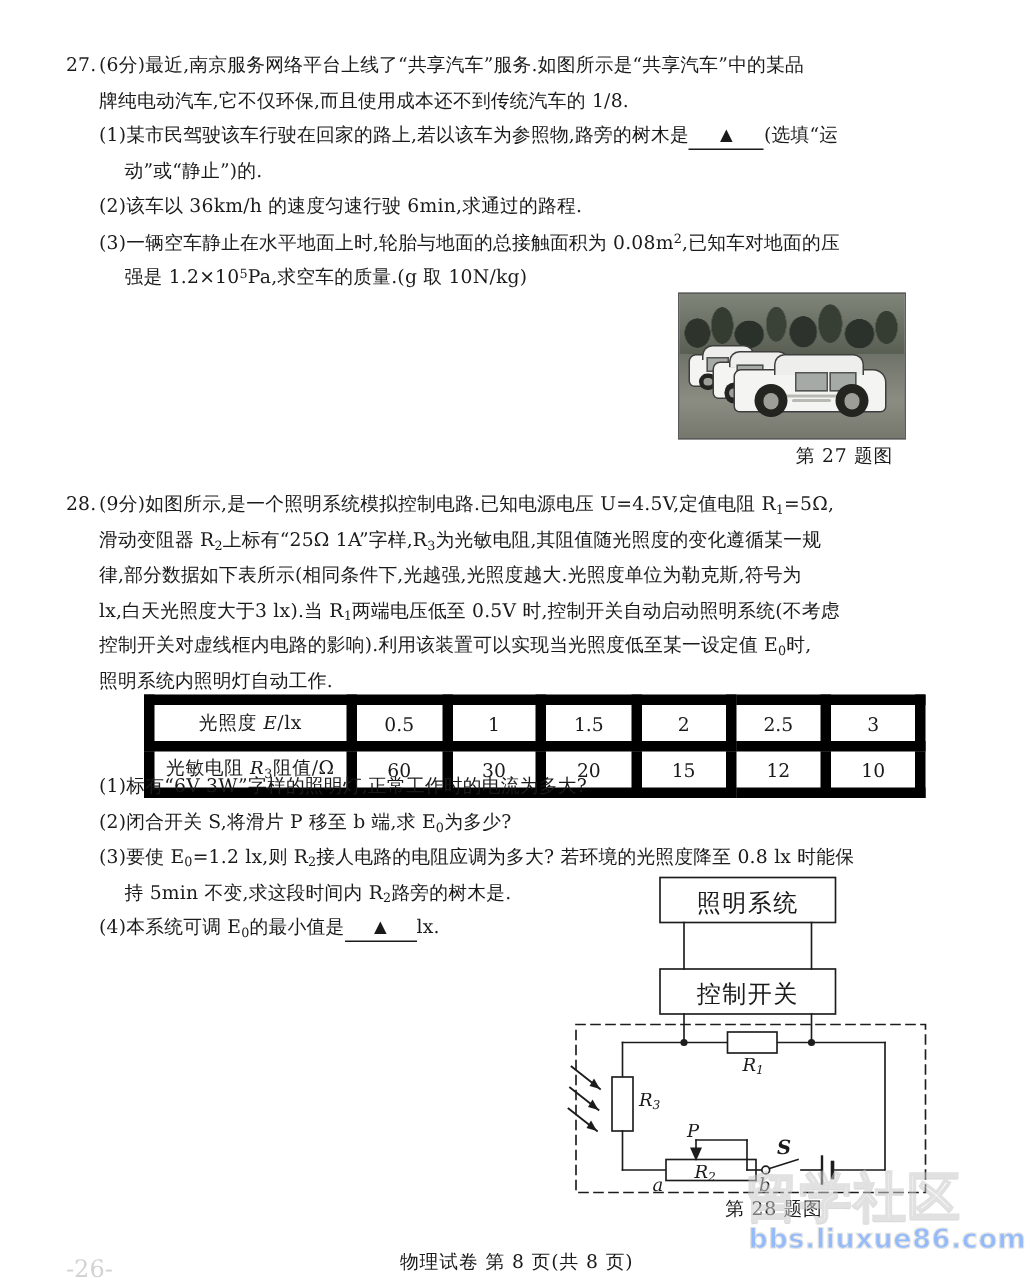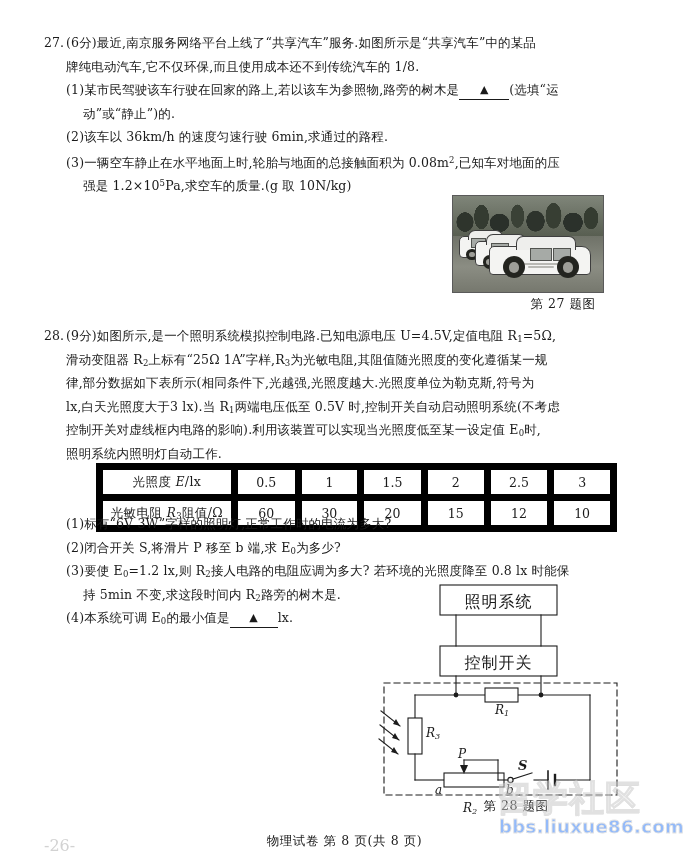--- a/index.html
+++ b/index.html
@@ -410,21 +410,21 @@
 
     <div style="position:absolute; left:123px; top:120px;" class="it">
       <span>R</span><sub>1</sub>
     </div>
     <div style="position:absolute; left:54px; top:143px;" class="it">
       <span>R</span><sub>3</sub>
     </div>
     <div style="position:absolute; left:86px; top:164px;" class="it">P</div>
     <div style="position:absolute; left:63px; top:200px;" class="it">a</div>
     <div style="position:absolute; left:134px; top:200px;" class="it">b</div>
-    <div style="position:absolute; left:91px; top:218px;" class="it">
+    <div style="position:absolute; left:91px; top:191px;" class="it">
       <span>R</span><sub>2</sub>
     </div>
     <div style="position:absolute; left:146px; top:175px;" class="it-b">S</div>
   </div>
 
   <div class="caption" style="left:400px; top:798px; width:160px;">第 28 题图</div>
 
   <div class="watermark">
     <div class="wm-cn">留学社区</div>
     <div class="wm-url">bbs.liuxue86.com</div>

